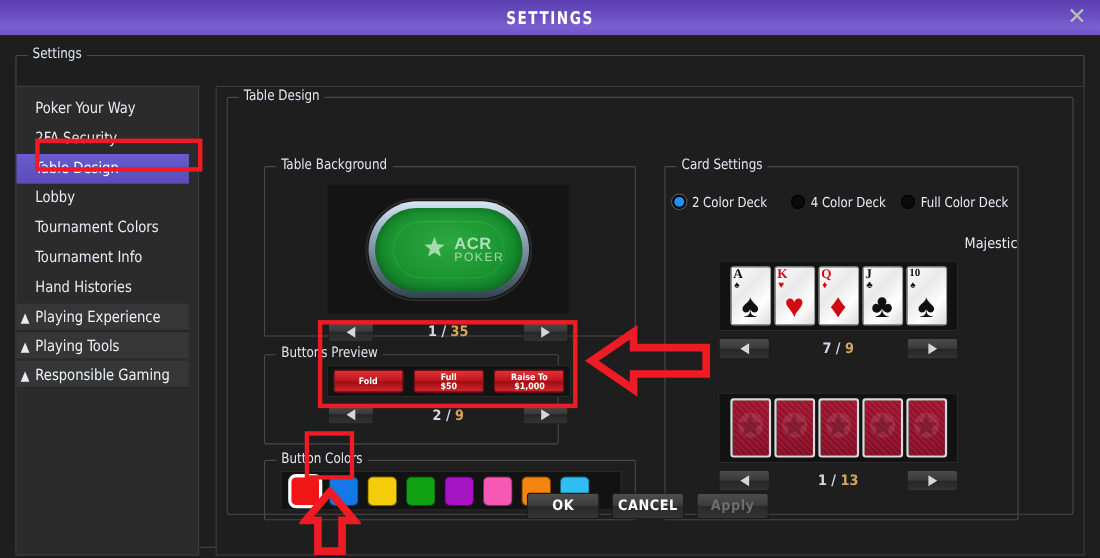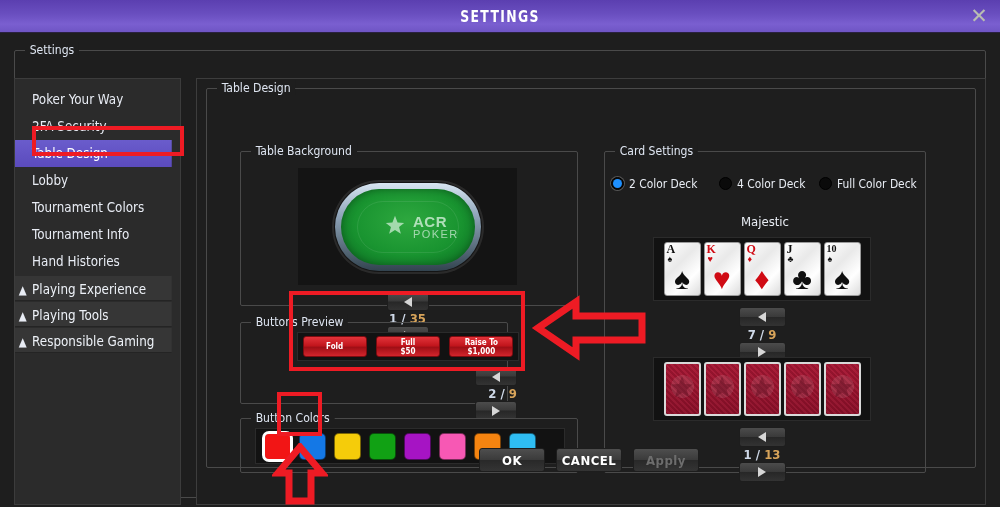--- a/index.html
+++ b/index.html
@@ -116,21 +116,21 @@
   .acr-logo {
     position: absolute; left: 16px; right: 0; top: 50%; transform: translateY(-50%);
     text-align: center; color: #b9e6c2; opacity: .82; margin-left: 10px;
   }
   .acr-star { display: inline-block; vertical-align: middle; margin-right: 3px; }
   .acr-words { display: inline-block; vertical-align: middle; text-align: left; line-height: 1; }
   .acr-words .l1 { font-size: 15px; font-weight: bold; letter-spacing: .5px; color: #cfeed6; }
   .acr-words .l2 { font-size: 11px; letter-spacing: 1.4px; color: #bfe4c8; }
 
   
-  .pager { position: absolute; display: flex; align-items: center; flex-direction: column; }
+  .pager { position: absolute; display: flex; align-items: center; }
   .arrow-btn {
     width: 42px; height: 19px;
     background: linear-gradient(180deg, #4c4c4c 0%, #3a3a3a 48%, #272727 52%, #333333 100%);
     border: 1px solid #1d1d1d; border-radius: 3px;
     display: flex; align-items: center; justify-content: center; cursor: pointer;
   }
   .arrow-btn.wide { width: 47px; height: 20px; }
   .tri-l { width: 0; height: 0; border-top: 5px solid transparent; border-bottom: 5px solid transparent; border-right: 8px solid #d6d6d6; }
   .tri-r { width: 0; height: 0; border-top: 5px solid transparent; border-bottom: 5px solid transparent; border-left: 8px solid #d6d6d6; }
   .counter {
@@ -173,21 +173,21 @@
     display: flex; align-items: center; justify-content: center;
   }
   .radio-dot.on { background: #0a0a0a; box-shadow: 0 0 0 1px #555; }
   .radio-dot.on::after { content: ""; width: 9px; height: 9px; border-radius: 50%; background: #1e90ff; }
   .radio-label {
     color: #e9edf4; font-size: 12.5px; white-space: nowrap;
     font-family: "DejaVu Sans Condensed", "Liberation Sans", sans-serif;
     transform: scaleX(0.95); transform-origin: left center;
   }
   .deck-name {
-    position: absolute; left: 0; right: 0; top: 62px; text-align: center;
+    position: absolute; left: 0; right: 0; top: 62px; text-align: right;
     color: #e9edf4; font-size: 13px;
     font-family: "DejaVu Sans Condensed", "Liberation Sans", sans-serif;
   }
   .cards-box {
     position: absolute; background: #121212; border: 1px solid #2b2b2b;
     display: flex; align-items: center; justify-content: center; gap: 3px;
   }
   #cards-front { left: 48px; top: 85px; width: 218px; height: 64px; }
   #cards-back  { left: 48px; top: 205px; width: 218px; height: 64px; }
   .card-face {

